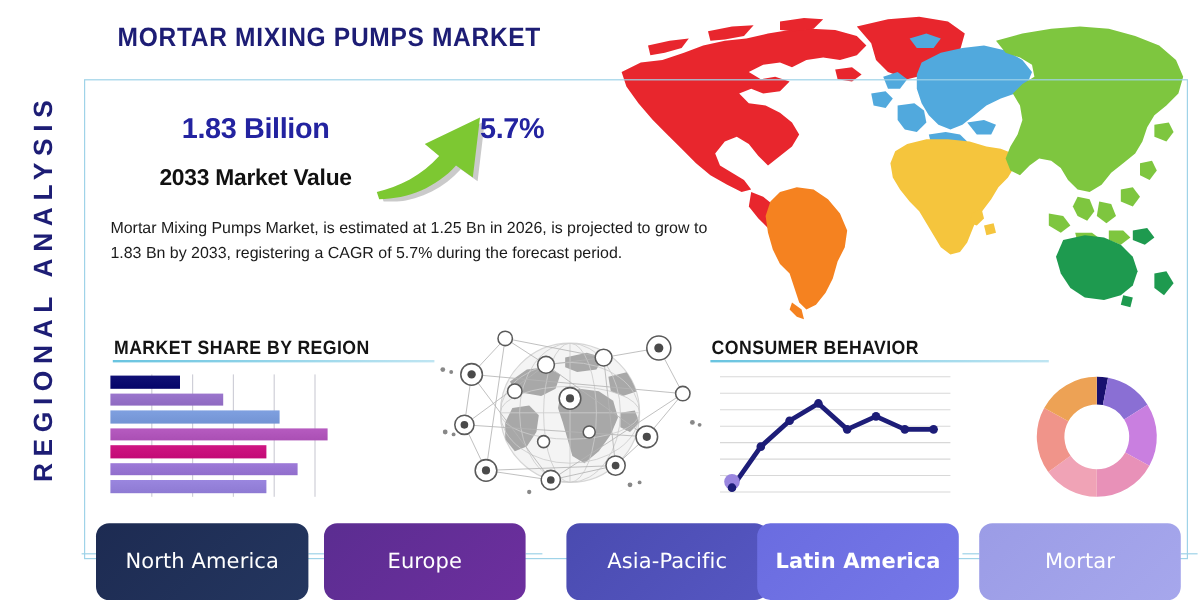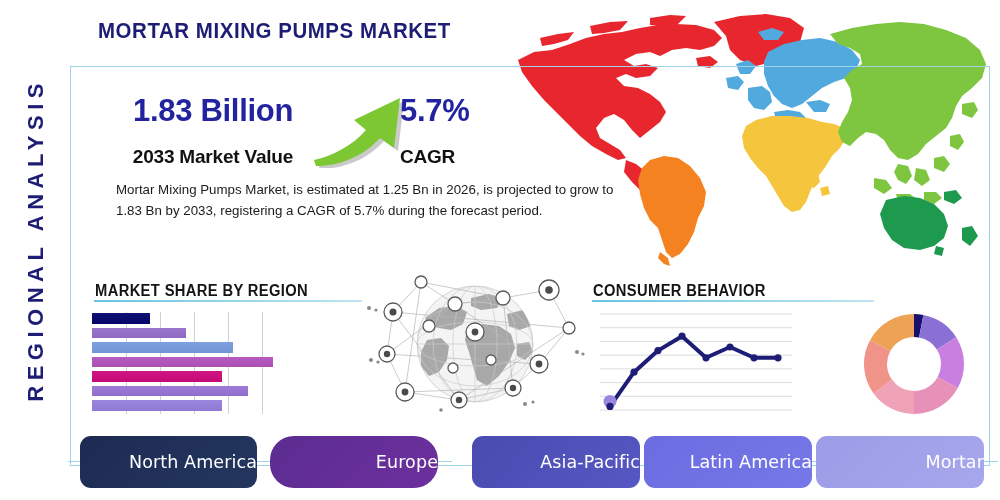--- a/index.html
+++ b/index.html
@@ -62,21 +62,21 @@
   }
 
   
   .stat-left {
     position: absolute;
     left: 98px; top: 95px;
     width: 230px;
     text-align: center;
   }
   .stat-big {
-    font-size: 31px; font-weight: 700;
+    font-size: 24px; font-weight: 700;
     color: #2323a0;
     font-family: "Liberation Sans Narrow","Liberation Sans", sans-serif;
     line-height: 1.05;
     letter-spacing: -0.3px;
   }
   .stat-sub {
     font-size: 19px; font-weight: 700;
     color: #111111;
     margin-top: 18px;
     letter-spacing: -0.2px;
@@ -95,21 +95,20 @@
 
   
   .desc {
     position: absolute;
     left: 92px; top: 180px;
     width: 512px;
     font-size: 13.3px;
     line-height: 1.55;
     color: #1b1b1b;
     font-family: "Liberation Sans", sans-serif;
-    margin-left: 24px;
   }
 
   
   .sec-head {
     position: absolute;
     font-size: 16px;
     font-weight: 700;
     letter-spacing: 0.4px;
     color: #141414;
     font-family: "Liberation Sans Narrow","Liberation Sans", sans-serif;
@@ -170,25 +169,25 @@
 
   
   .pill-row {
     position: absolute;
     left: 80px; top: 436px;
     width: 880px; height: 52px;
   }
   .pill {
     position: absolute;
     top: 0;
-    height: 52px;
+    height: 64px;
     border-radius: 11px;
     display: flex;
     align-items: center;
-    justify-content: flex-end;
+    justify-content: center;
     color: #ffffff;
     font-size: 17.5px;
     font-family: "DejaVu Sans", sans-serif;
     font-weight: 400;
     letter-spacing: 0.1px;
   }
   .connector {
     position: absolute;
     top: 25px;
     height: 1.4px;
@@ -271,21 +270,20 @@
 
   <div class="arrow-wrap">
     <svg viewBox="0 0 110 80" width="110" height="80" xmlns="http://www.w3.org/2000/svg">
       <path d="M6 72 C24 68 44 58 58 42 L46 32 L92 10 L86 60 L72 50 C56 68 32 78 8 78 Z" fill="#8a8a8a" opacity="0.45" transform="translate(4,3)"></path>
       <path d="M6 72 C24 68 44 58 58 42 L46 32 L92 10 L86 60 L72 50 C56 68 32 78 8 78 Z" fill="#7dc832"></path>
     </svg>
   </div>
 
   <div class="stat-right">
     <div class="stat-big">5.7%</div>
-    <div class="stat-sub">CAGR</div>
   </div>
 
   <div class="desc">Mortar Mixing Pumps Market, is estimated at 1.25 Bn in 2026, is projected to grow to 1.83 Bn by 2033, registering a CAGR of 5.7% during the forecast period.</div>
 
   <div class="sec-head" id="head-share">MARKET SHARE BY REGION</div>
   <div class="sec-rule" id="rule-share"></div>
 
   <div class="sec-head" id="head-behavior">CONSUMER BEHAVIOR</div>
   <div class="sec-rule" id="rule-behavior"></div>
 
@@ -418,27 +416,27 @@
     <div class="connector" style="left:177px;width:13px;"></div>
     <div class="connector" style="left:358px;width:14px;"></div>
     <div class="connector" style="left:540px;width:14px;"></div>
     <div class="connector" style="left:722px;width:14px;"></div>
     <div class="connector" style="left:-12px;width:14px;"></div>
     <div class="connector" style="left:904px;width:14px;"></div>
     <div id="pills">
         <div class="pill" style="left: 0px; width: 177px; background: linear-gradient(135deg, rgb(29, 43, 82), rgb(36, 54, 95));">
           <span>North America</span>
         </div>
-        <div class="pill" style="left: 190px; width: 168px; background: linear-gradient(135deg, rgb(91, 45, 145), rgb(109, 47, 158)); border-radius: 24px;">
+        <div class="pill" style="left: 190px; width: 168px; background: linear-gradient(135deg, rgb(91, 45, 145), rgb(109, 47, 158));">
           <span>Europe</span>
         </div>
         <div class="pill" style="left: 392px; width: 168px; background: linear-gradient(135deg, rgb(74, 75, 176), rgb(86, 87, 194));">
           <span>Asia-Pacific</span>
         </div>
-        <div class="pill" style="left: 564px; width: 168px; background: linear-gradient(135deg, rgb(106, 108, 224), rgb(118, 120, 232));">
+        <div class="pill" style="left: 551px; width: 168px; background: linear-gradient(135deg, rgb(106, 108, 224), rgb(118, 120, 232)); font-weight: bold;">
           <span>Latin America</span>
         </div>
         <div class="pill" style="left: 736px; width: 168px; background: linear-gradient(135deg, rgb(155, 156, 230), rgb(166, 167, 236));">
           <span>Mortar</span>
         </div>
       </div>
   </div>
 
 </div>
 

